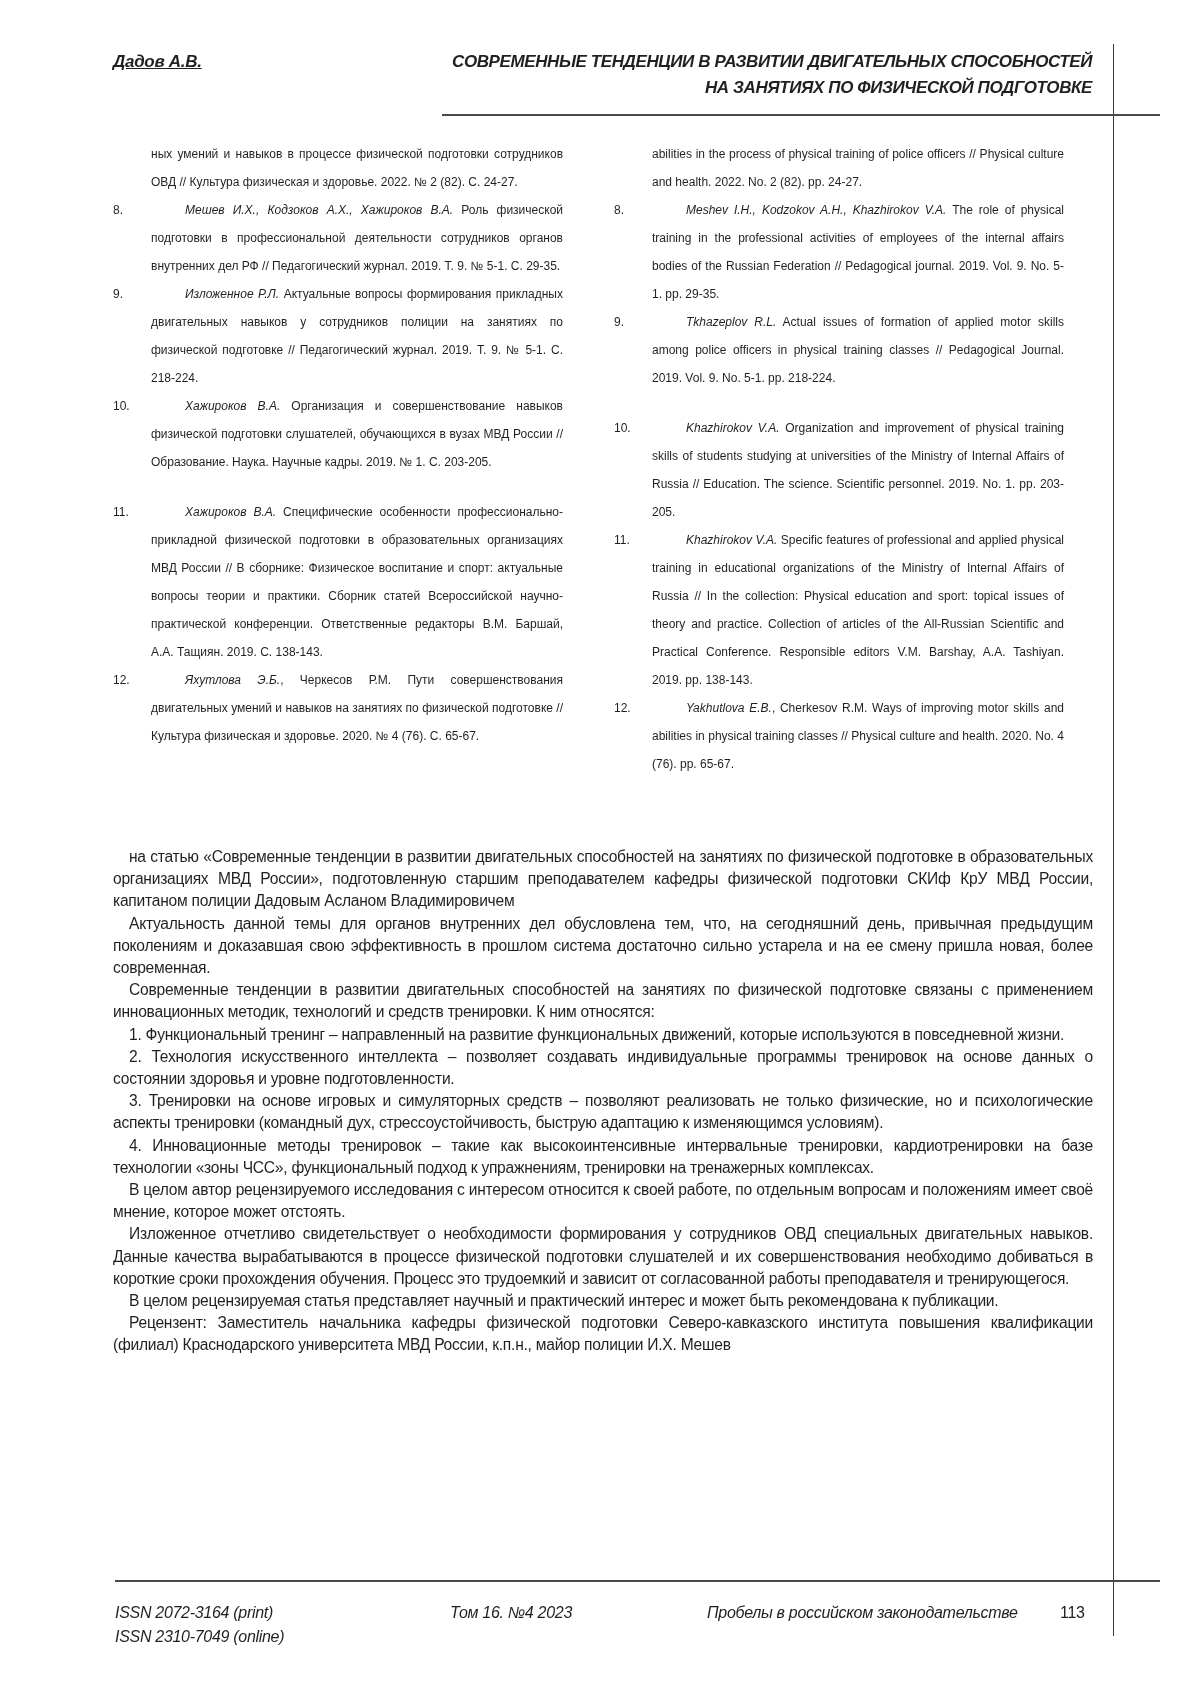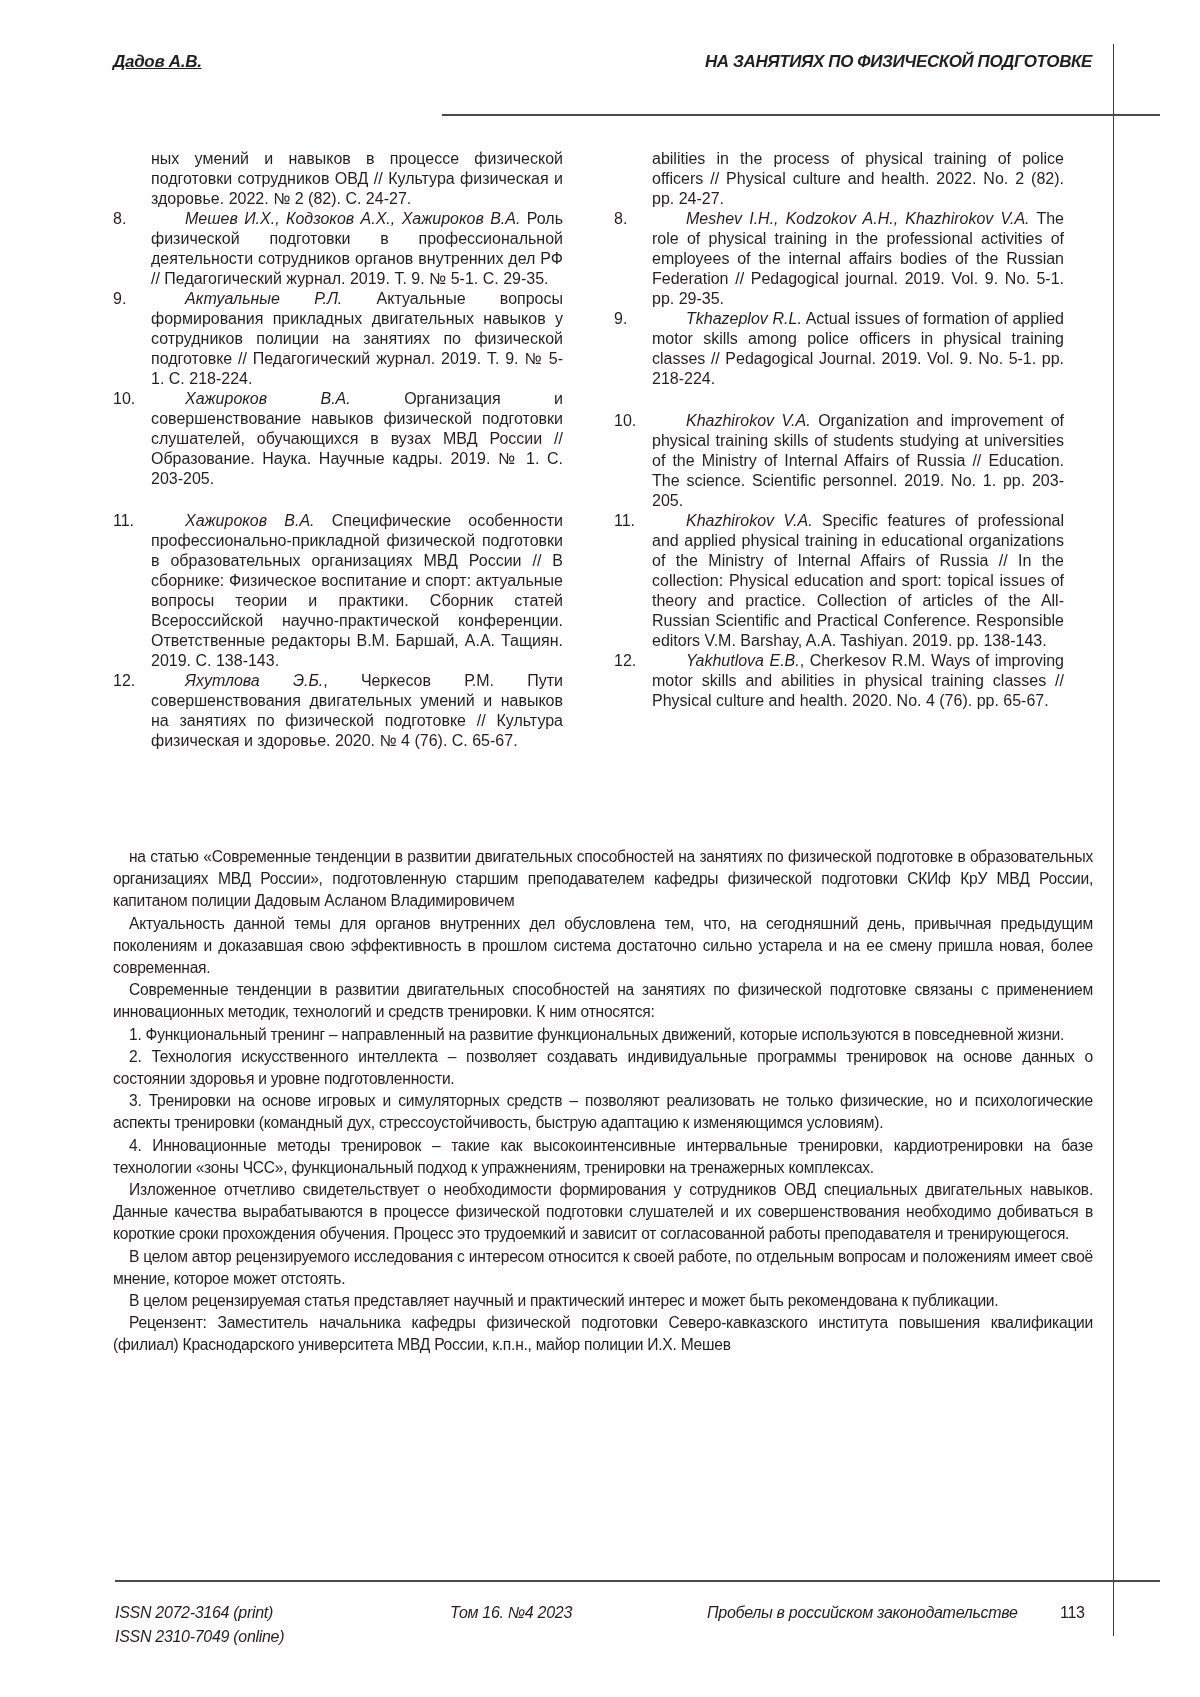--- a/index.html
+++ b/index.html
@@ -7,21 +7,21 @@
          font-family: "Liberation Sans", "DejaVu Sans", sans-serif; }
   .vrule { position: absolute; left: 1113px; top: 44px; width: 1px; height: 1592px; background: #3a3a3a; }
   .hrule-top { position: absolute; left: 442px; top: 114px; width: 718px; height: 2px; background: #4a4a4a; }
   .hrule-bot { position: absolute; left: 115px; top: 1580px; width: 1045px; height: 2px; background: #4a4a4a; }
 
   .hdr-author { position: absolute; left: 113px; top: 52px; font-size: 17px; font-weight: bold; font-style: italic;
                 letter-spacing: -0.3px; text-decoration: underline; }
   .hdr-title { position: absolute; right: 108px; top: 49px; text-align: right; font-size: 17px; font-weight: bold;
                font-style: italic; line-height: 26px; letter-spacing: -0.4px; }
 
-  .col { position: absolute; top: 149px; width: 450px; font-size: 16px; line-height: 20px; }
+  .col { position: absolute; top: 140px; width: 450px; font-size: 12px; line-height: 28px; }
   .col-ru { left: 113px; }
   .col-en { left: 614px; }
   .ref { position: relative; padding-left: 38px; text-align: justify; }
   .ref .num { position: absolute; left: 0; top: 0; }
   .ref i { font-style: italic; margin-left: 34px; }
   .gap { height: 22px; }
 
   .review { position: absolute; left: 113px; top: 846px; width: 980px; font-size: 15.6px; line-height: 22.2px;
             text-align: justify; letter-spacing: -0.25px; }
   .review-title { margin-left: 36px; font-style: italic; text-decoration: underline; letter-spacing: 0.4px; }
@@ -35,34 +35,35 @@
 </style>
 </head>
 <body>
 
 <div class="vrule"></div>
 <div class="hrule-top"></div>
 <div class="hrule-bot"></div>
 
 <div class="hdr-author">Дадов А.В.</div>
 <div class="hdr-title">
+  <div>СОВРЕМЕННЫЕ ТЕНДЕНЦИИ В РАЗВИТИИ ДВИГАТЕЛЬНЫХ СПОСОБНОСТЕЙ</div>
   <div>НА ЗАНЯТИЯХ ПО ФИЗИЧЕСКОЙ ПОДГОТОВКЕ</div>
 </div>
 
 <div class="col col-ru">
   <div class="ref">
     <span>ных умений и навыков в процессе физической подготовки сотрудников ОВД // Культура физическая и здоровье. 2022. № 2 (82). С. 24-27.</span>
   </div>
   <div class="ref">
     <span class="num">8.</span>
     <i>Мешев И.Х., Кодзоков А.Х., Хажироков В.А.</i><span> Роль физической подготовки в профессиональной деятельности сотрудников органов внутренних дел РФ // Педагогический журнал. 2019. Т. 9. № 5-1. С. 29-35.</span>
   </div>
   <div class="ref">
     <span class="num">9.</span>
-    <i>Актуальные Р.Л.</i><span> Актуальные вопросы формирования прикладных двигательных навыков у сотрудников полиции на занятиях по физической подготовке // Педагогический журнал. 2019. Т. 9. № 5-1. С. 218-224.</span>
+    <i>Изложенное Р.Л.</i><span> Актуальные вопросы формирования прикладных двигательных навыков у сотрудников полиции на занятиях по физической подготовке // Педагогический журнал. 2019. Т. 9. № 5-1. С. 218-224.</span>
   </div>
   <div class="ref">
     <span class="num">10.</span>
     <i>Хажироков В.А.</i><span> Организация и совершенствование навыков физической подготовки слушателей, обучающихся в вузах МВД России // Образование. Наука. Научные кадры. 2019. № 1. С. 203-205.</span>
   </div>
   <div class="gap"></div>
   <div class="ref">
     <span class="num">11.</span>
     <i>Хажироков В.А.</i><span> Специфические особенности профессионально-прикладной физической подготовки в образовательных организациях МВД России // В сборнике: Физическое воспитание и спорт: актуальные вопросы теории и практики. Сборник статей Всероссийской научно-практической конференции. Ответственные редакторы В.М. Баршай, А.А. Тащиян. 2019. С. 138-143.</span>
   </div>
@@ -100,22 +101,22 @@
 </div>
 
 <div class="review">
   <p>на статью «Современные тенденции в развитии двигательных способностей на занятиях по физической подготовке в образовательных организациях МВД России», подготовленную старшим преподавателем кафедры физической подготовки СКИф КрУ МВД России, капитаном полиции Дадовым Асланом Владимировичем</p>
   <p>Актуальность данной темы для органов внутренних дел обусловлена тем, что, на сегодняшний день, привычная предыдущим поколениям и доказавшая свою эффективность в прошлом система достаточно сильно устарела и на ее смену пришла новая, более современная.</p>
   <p>Современные тенденции в развитии двигательных способностей на занятиях по физической подготовке связаны с применением инновационных методик, технологий и средств тренировки. К ним относятся:</p>
   <p>1. Функциональный тренинг – направленный на развитие функциональных движений, которые используются в повседневной жизни.</p>
   <p>2. Технология искусственного интеллекта – позволяет создавать индивидуальные программы тренировок на основе данных о состоянии здоровья и уровне подготовленности.</p>
   <p>3. Тренировки на основе игровых и симуляторных средств – позволяют реализовать не только физические, но и психологические аспекты тренировки (командный дух, стрессоустойчивость, быструю адаптацию к изменяющимся условиям).</p>
   <p>4. Инновационные методы тренировок – такие как высокоинтенсивные интервальные тренировки, кардиотренировки на базе технологии «зоны ЧСС», функциональный подход к упражнениям, тренировки на тренажерных комплексах.</p>
+  <p>В целом автор рецензируемого исследования с интересом относится к своей работе, по отдельным вопросам и положениям имеет своё мнение, которое может отстоять.</p>
   <p>Изложенное отчетливо свидетельствует о необходимости формирования у сотрудников ОВД специальных двигательных навыков. Данные качества вырабатываются в процессе физической подготовки слушателей и их совершенствования необходимо добиваться в короткие сроки прохождения обучения. Процесс это трудоемкий и зависит от согласованной работы преподавателя и тренирующегося.</p>
-  <p>В целом автор рецензируемого исследования с интересом относится к своей работе, по отдельным вопросам и положениям имеет своё мнение, которое может отстоять.</p>
   <p>В целом рецензируемая статья представляет научный и практический интерес и может быть рекомендована к публикации.</p>
   <p>Рецензент: Заместитель начальника кафедры физической подготовки Северо-кавказского института повышения квалификации (филиал) Краснодарского университета МВД России, к.п.н., майор полиции И.Х. Мешев</p>
 </div>
 
 <div class="footer f-issn">
   <div>ISSN 2072-3164 (print)</div>
   <div>ISSN 2310-7049 (online)</div>
 </div>
 <div class="footer f-vol">Том 16. №4 2023</div>
 <div class="footer f-journal">Пробелы в российском законодательстве</div>

